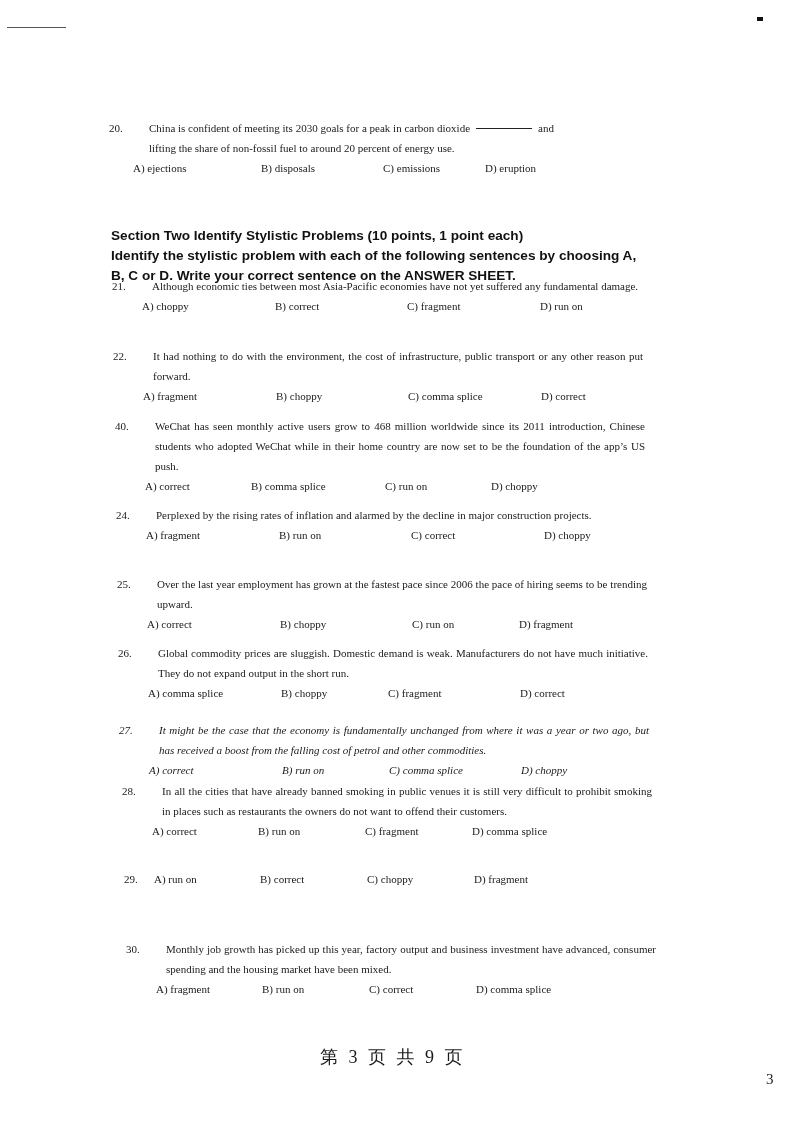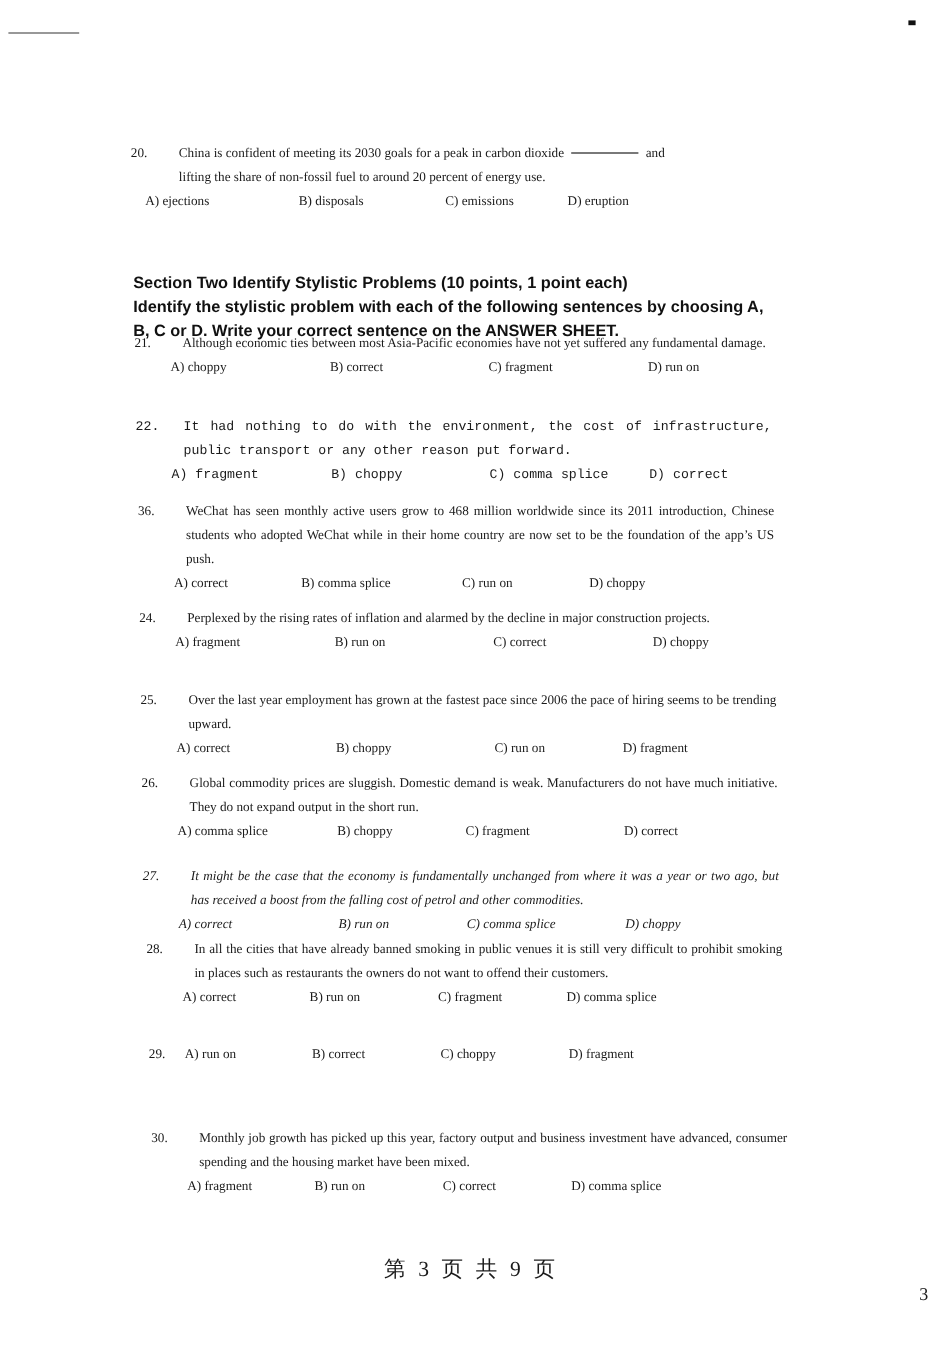--- a/index.html
+++ b/index.html
@@ -35,21 +35,21 @@
 <div class="page">
   <div class="scan-line"></div>
   <div class="scan-mark"></div>
 
   <div class="q" style="left:109px; top:118px; width:540px;">
     <span class="num">20.</span>
     <div class="stem">
       <span>China is confident of meeting its 2030 goals for a peak in carbon dioxide</span><span class="blank"></span><span>and</span><br>
       <span>lifting the share of non-fossil fuel to around 20 percent of energy use.</span>
     </div>
-    <div class="opts" style="margin-left:12px;">
+    <div class="opts" style="margin-left:24px;">
       <span class="opt" style="left:0">A) ejections</span>
       <span class="opt" style="left:128px">B) disposals</span>
       <span class="opt" style="left:250px">C) emissions</span>
       <span class="opt" style="left:352px">D) eruption</span>
     </div>
   </div>
 
   <div class="section">
     <div>Section Two Identify Stylistic Problems (10 points, 1 point each)</div>
     <div>Identify the stylistic problem with each of the following sentences by choosing A, B, C or D. Write your correct sentence on the ANSWER SHEET.</div>
@@ -59,33 +59,33 @@
     <span class="num">21.</span>
     <div class="stem">Although economic ties between most Asia-Pacific economies have not yet suffered any fundamental damage.</div>
     <div class="opts">
       <span class="opt" style="left:0">A) choppy</span>
       <span class="opt" style="left:133px">B) correct</span>
       <span class="opt" style="left:265px">C) fragment</span>
       <span class="opt" style="left:398px">D) run on</span>
     </div>
   </div>
 
-  <div class="q" style="left:113px; top:346px; width:530px;font-family:Liberation Mono, monospace;">
+  <div class="q" style="left:113px; top:346px; width:530px;">
     <span class="num">22.</span>
     <div class="stem">It had nothing to do with the environment, the cost of infrastructure, public transport or any other reason put forward.</div>
     <div class="opts">
       <span class="opt" style="left:0">A) fragment</span>
       <span class="opt" style="left:133px">B) choppy</span>
       <span class="opt" style="left:265px">C) comma splice</span>
       <span class="opt" style="left:398px">D) correct</span>
     </div>
   </div>
 
   <div class="q" style="left:115px; top:416px; width:530px;">
-    <span class="num">36.</span>
+    <span class="num">40.</span>
     <div class="stem">WeChat has seen monthly active users grow to 468 million worldwide since its 2011 introduction, Chinese students who adopted WeChat while in their home country are now set to be the foundation of the app’s US push.</div>
     <div class="opts">
       <span class="opt" style="left:0">A) correct</span>
       <span class="opt" style="left:106px">B) comma splice</span>
       <span class="opt" style="left:240px">C) run on</span>
       <span class="opt" style="left:346px">D) choppy</span>
     </div>
   </div>
 
   <div class="q" style="left:116px; top:505px; width:530px;">

